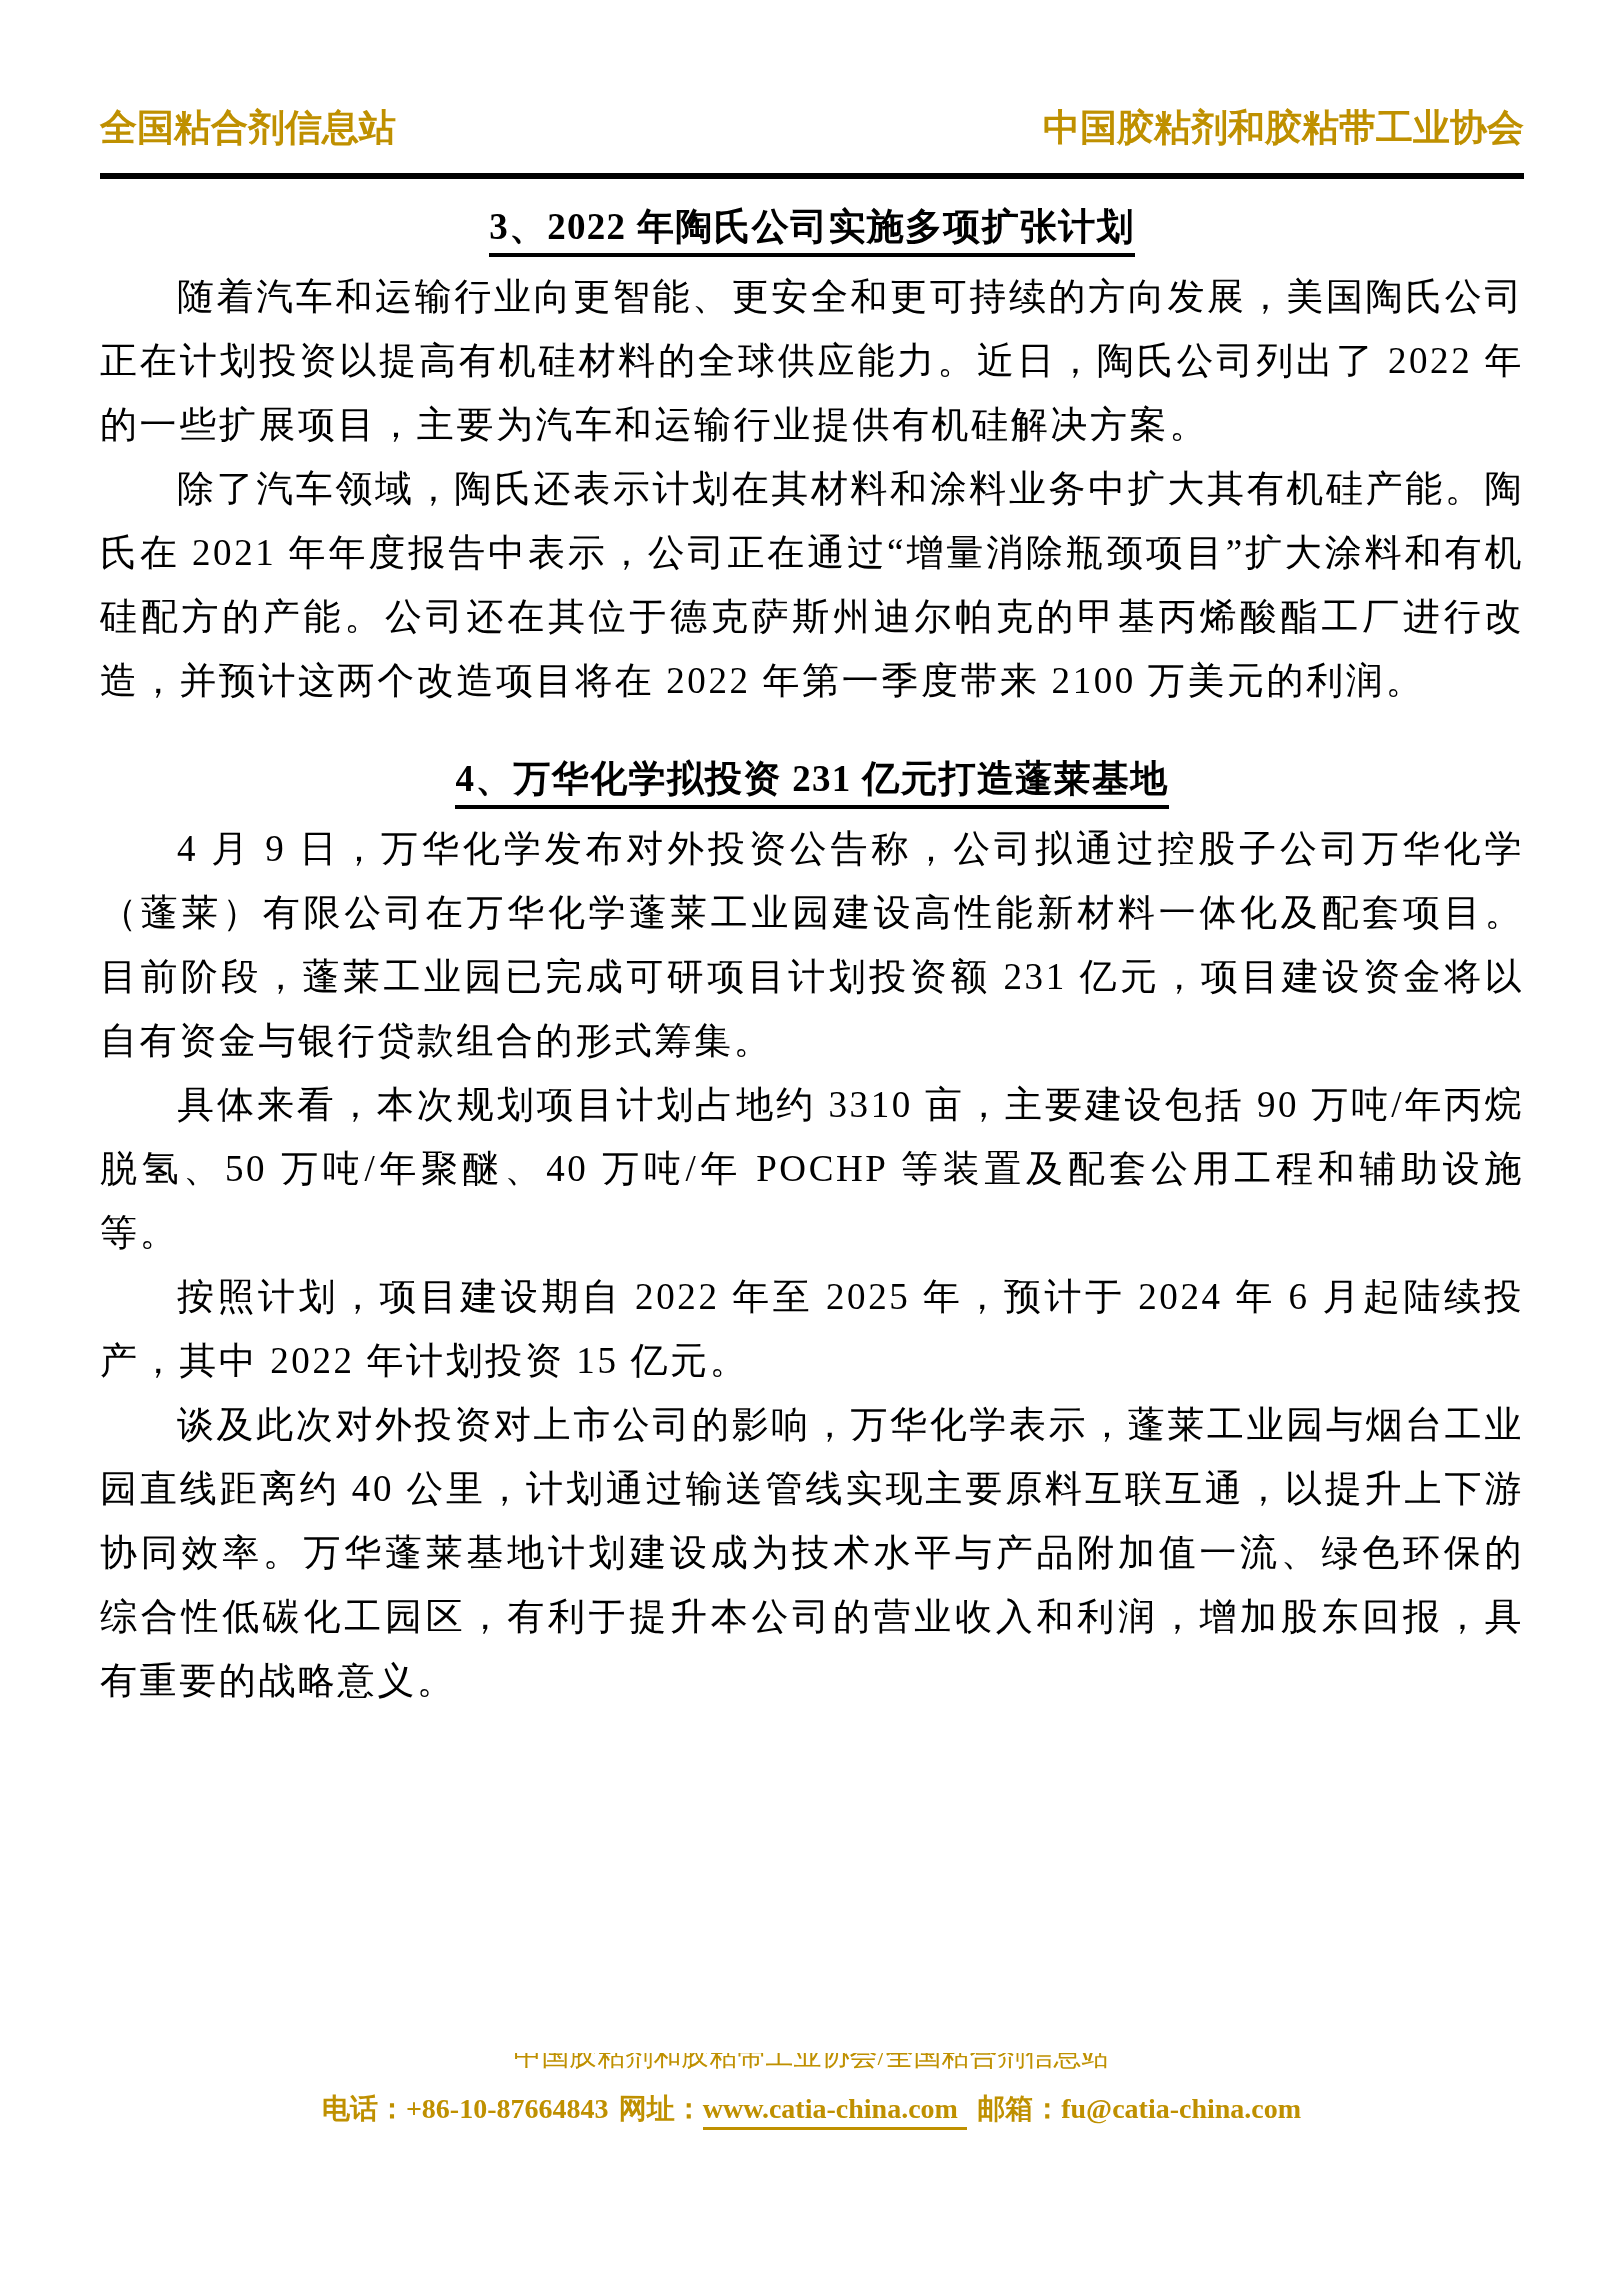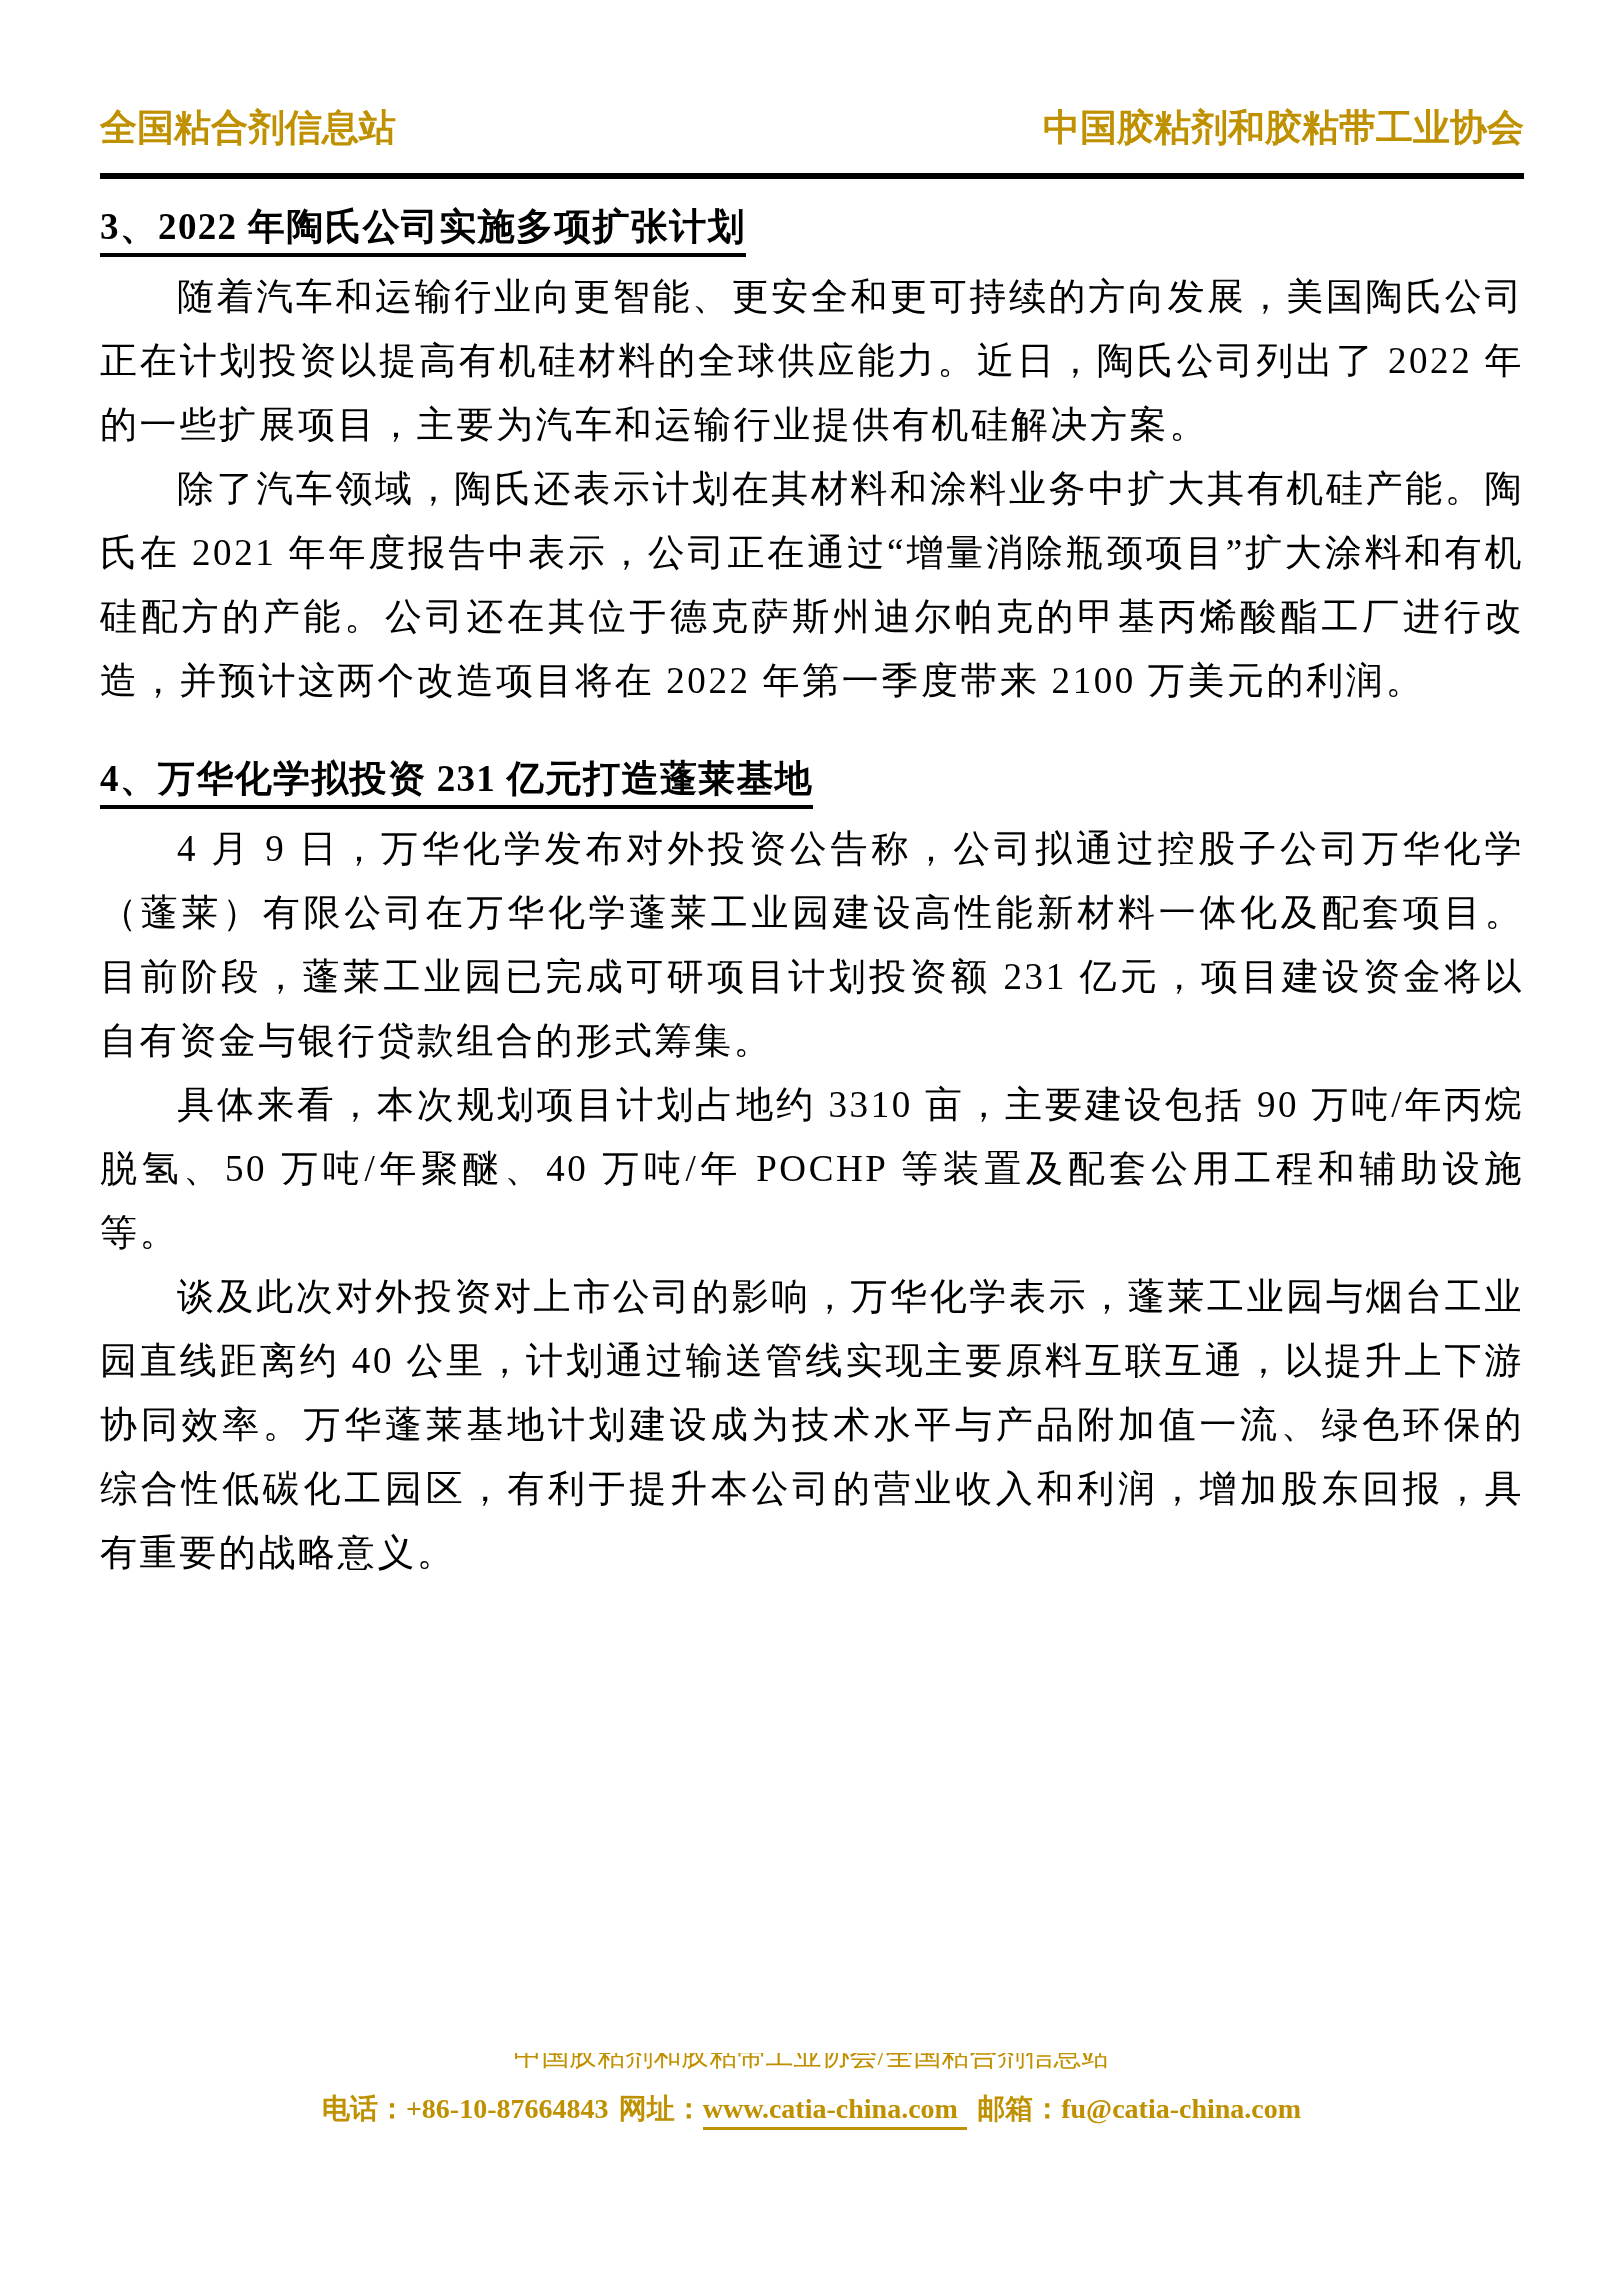--- a/index.html
+++ b/index.html
@@ -32,20 +32,21 @@
     background:#000;
     margin-bottom:16.7px;
   }
   
   h2 {
     margin:18px 0 9px 0;
     font-size:37px;
     line-height:59px;
     font-weight:bold;
     letter-spacing:1.3px;
+    text-align:center;
   }
   h2.second { margin-top:36px; }
   h2 .u {
     border-bottom:4.5px solid #000;
     padding-bottom:5.8px;
   }
   
   p.body {
     margin:0;
     font-size:37px;
@@ -97,20 +98,21 @@
     </div>
     <div class="hdr-rule"></div>
 
     <h2><span class="u">3、2022 年陶氏公司实施多项扩张计划</span></h2>
     <p class="body">随着汽车和运输行业向更智能、更安全和更可持续的方向发展，美国陶氏公司正在计划投资以提高有机硅材料的全球供应能力。近日，陶氏公司列出了 2022 年的一些扩展项目，主要为汽车和运输行业提供有机硅解决方案。</p>
     <p class="body">除了汽车领域，陶氏还表示计划在其材料和涂料业务中扩大其有机硅产能。陶氏在 2021 年年度报告中表示，公司正在通过“增量消除瓶颈项目”扩大涂料和有机硅配方的产能。公司还在其位于德克萨斯州迪尔帕克的甲基丙烯酸酯工厂进行改造，并预计这两个改造项目将在 2022 年第一季度带来 2100 万美元的利润。</p>
 
     <h2 class="second"><span class="u">4、万华化学拟投资 231 亿元打造蓬莱基地</span></h2>
     <p class="body">4 月 9 日，万华化学发布对外投资公告称，公司拟通过控股子公司万华化学（蓬莱）有限公司在万华化学蓬莱工业园建设高性能新材料一体化及配套项目。目前阶段，蓬莱工业园已完成可研项目计划投资额 231 亿元，项目建设资金将以自有资金与银行贷款组合的形式筹集。</p>
     <p class="body">具体来看，本次规划项目计划占地约 3310 亩，主要建设包括 90 万吨/年丙烷脱氢、50 万吨/年聚醚、40 万吨/年 POCHP 等装置及配套公用工程和辅助设施等。</p>
+    <p class="body">按照计划，项目建设期自 2022 年至 2025 年，预计于 2024 年 6 月起陆续投产，其中 2022 年计划投资 15 亿元。</p>
     <p class="body">谈及此次对外投资对上市公司的影响，万华化学表示，蓬莱工业园与烟台工业园直线距离约 40 公里，计划通过输送管线实现主要原料互联互通，以提升上下游协同效率。万华蓬莱基地计划建设成为技术水平与产品附加值一流、绿色环保的综合性低碳化工园区，有利于提升本公司的营业收入和利润，增加股东回报，具有重要的战略意义。</p>
 
   </div>
 
   <div class="footer">
     <div class="org-clip">
       <span>中国胶粘剂和胶粘带工业协会/全国粘合剂信息站</span>
     </div>
     <div class="contact">
       <span>电话：</span><span>+86-10-87664843</span><span class="gap">网址：</span><span class="link">www.catia-china.com</span><span class="gap">邮箱：</span><span>fu@catia-china.com</span>

